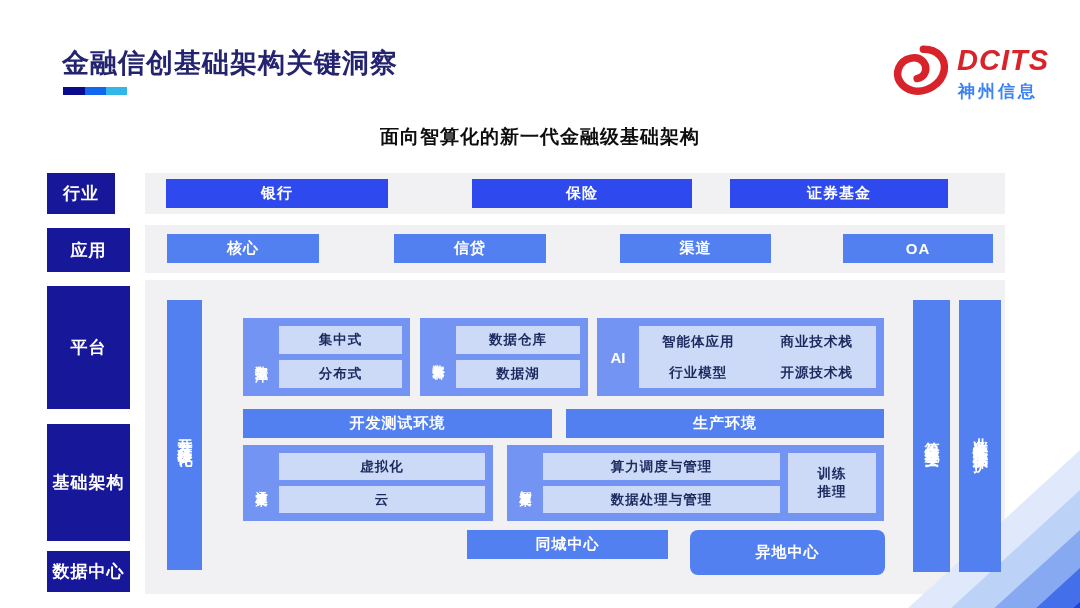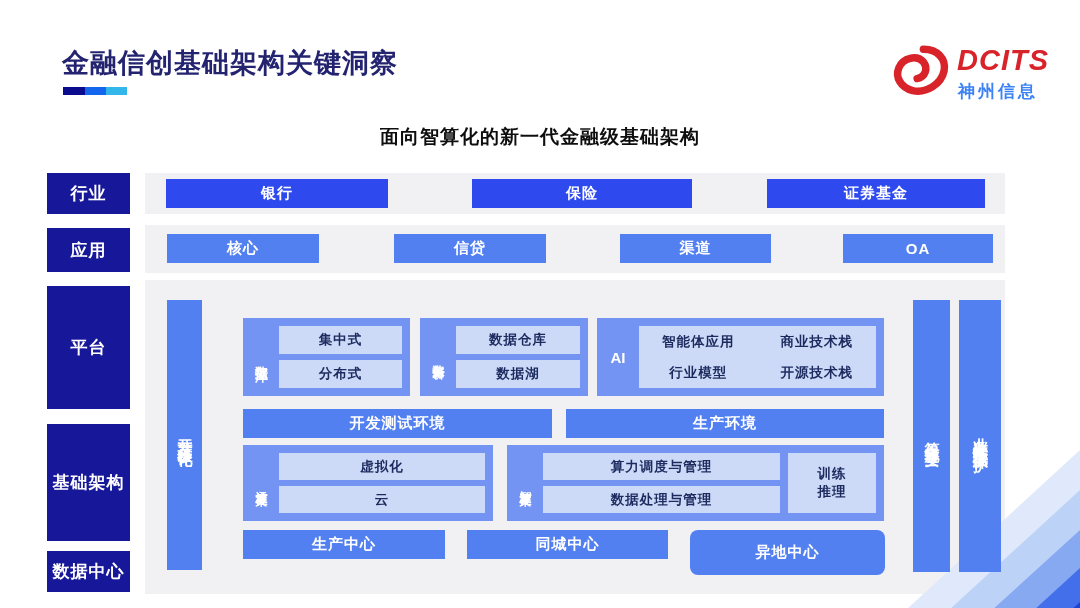--- a/index.html
+++ b/index.html
@@ -68,29 +68,29 @@
   <div class="abs underline-seg" style="left:106px;top:63px;width:21px;background:#33b6ea;"></div>
 
   <svg class="abs" style="left:889px;top:20px;z-index:2;" width="64" height="56" viewBox="0 0 64 56">
     <path d="M41 7 C54 11 60 23 54 34 C47 46 30 50 18 43 C8 37 5 25 12 17 C19 9 33 10 37 19 C40 27 34 34 26 33" fill="none" stroke="#d8232a" stroke-width="7.5" stroke-linecap="round" transform="rotate(-18 32 27)"></path>
   </svg>
   <div class="abs logo-brand" style="left:957px;top:20px;">DCITS</div>
   <div class="abs logo-company" style="left:958px;top:56px;">神州信息</div>
 
   <div class="abs subtitle" style="top:100px;">面向智算化的新一代金融级基础架构</div>
 
-  <div class="abs side-box" style="left:47px;top:149px;width:83px;height:41px;text-align:center;">行业</div>
+  <div class="abs side-box" style="left:47px;top:149px;width:68px;height:41px;text-align:center;">行业</div>
   <div class="abs side-box" style="left:47px;top:204px;width:83px;height:44px;">应用</div>
   <div class="abs side-box" style="left:47px;top:262px;width:83px;height:123px;">平台</div>
   <div class="abs side-box" style="left:47px;top:400px;width:83px;height:117px;">基础架构</div>
   <div class="abs side-box" style="left:47px;top:527px;width:83px;height:41px;">数据中心</div>
 
   <div class="abs btn1" style="left:166px;top:155px;width:222px;height:29px;">银行</div>
   <div class="abs btn1" style="left:472px;top:155px;width:220px;height:29px;">保险</div>
-  <div class="abs btn1" style="left:767px;top:155px;width:218px;height:29px;">证券基金</div>
+  <div class="abs btn1" style="left:730px;top:155px;width:218px;height:29px;">证券基金</div>
 
   <div class="abs btn2" style="left:167px;top:210px;width:152px;height:29px;">核心</div>
   <div class="abs btn2" style="left:394px;top:210px;width:152px;height:29px;">信贷</div>
   <div class="abs btn2" style="left:620px;top:210px;width:151px;height:29px;">渠道</div>
   <div class="abs btn2" style="left:843px;top:210px;width:150px;height:29px;">OA</div>
 
   <div class="abs vbar" style="left:167px;top:276px;width:35px;height:270px;">开发运维一体化</div>
 
   <div class="abs section" style="left:243px;top:294px;width:167px;height:78px;">
     <div class="vlabel">数据库</div>
@@ -132,20 +132,19 @@
   <div class="abs section" style="left:507px;top:421px;width:377px;height:76px;">
     <div class="vlabel" style="font-size:12px;">智算框架</div>
     <div class="chipcol">
       <div class="chip">算力调度与管理</div>
       <div class="chip">数据处理与管理</div>
     </div>
     <div class="chip chip-multiline" style="flex:0 0 88px;">训练
 推理</div>
   </div>
 
-  <div class="abs btn2" style="left:243px;top:506px;width:202px;height:29px;">生产中心</div>
   <div class="abs btn2" style="left:467px;top:506px;width:201px;height:29px;">同城中心</div>
   <div class="abs btn2" style="left:690px;top:506px;width:195px;height:45px;border-radius:8px;">异地中心</div>
 
   <div class="abs vbar" style="left:913px;top:276px;width:37px;height:272px;">等保合规安全</div>
   <div class="abs vbar" style="left:959px;top:276px;width:42px;height:272px;">业务连续性及数据保护</div>
 
 </div>
 
 </body></html>

